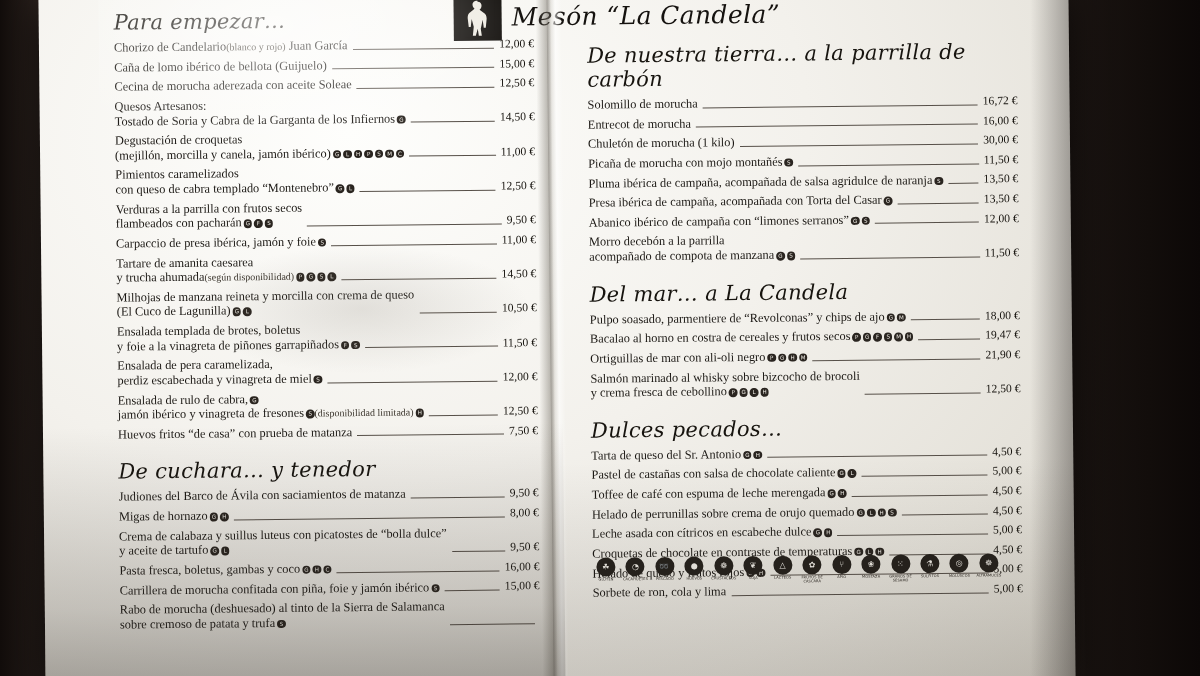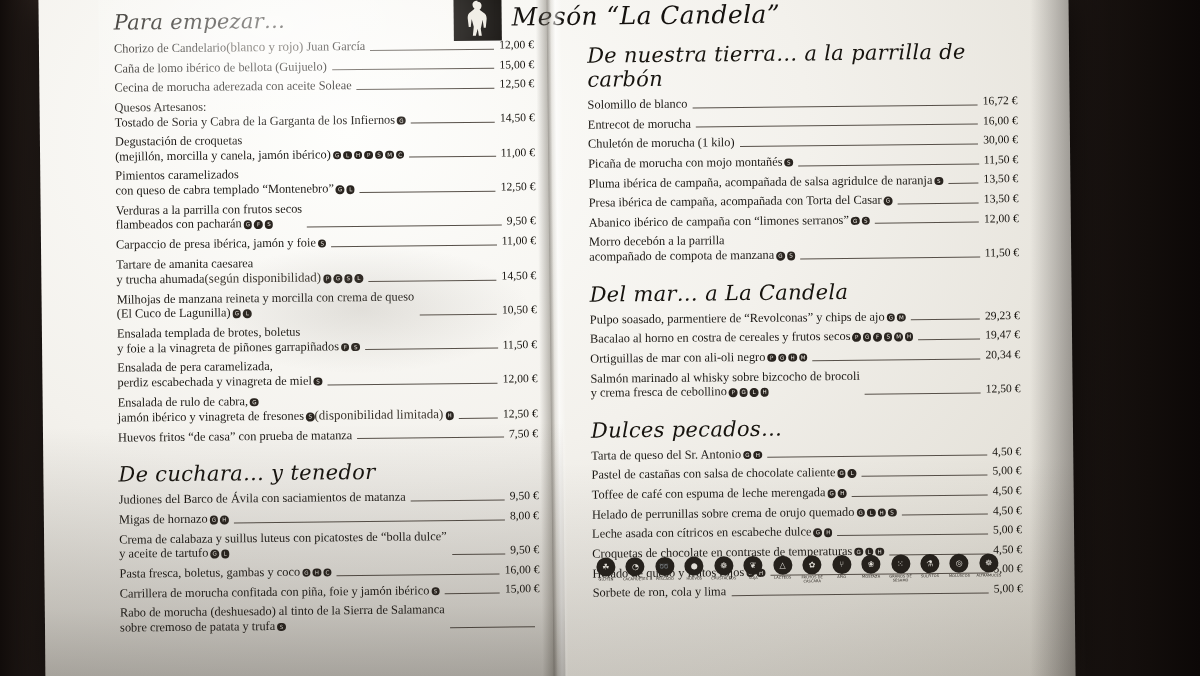--- a/index.html
+++ b/index.html
@@ -90,21 +90,21 @@
     position:relative;
     display:flex;
     align-items:flex-end;
     margin-bottom:5px;
     font-size:12.4px;
     color:#1a1713;
     line-height:1.18;
   }
   .item .names{flex:0 1 auto;max-width:84%;}
   .nm{display:block;white-space:nowrap;}
-  .nm .sub{font-size:13px;color:#3a342c;}
+  .nm .sub{font-size:10px;color:#3a342c;}
   .leader{
     flex:1 1 auto;
     border-bottom:1px solid #575049;
     margin:0 5px 3px 5px;
     min-width:10px;
     height:0;
   }
   .price{
     flex:0 0 auto;
     font-size:11.6px;
@@ -313,21 +313,21 @@
           </li>
       </ul>
     </div>
 
     <div class="col-right">
 
       <h2 class="section">De nuestra tierra… a la parrilla de carbón</h2>
       <ul class="items">
         <li class="item">
             <div class="names">
-              <span class="nm">Solomillo de blanco</span>
+              <span class="nm">Solomillo de morucha</span>
             </div>
             <div class="leader"></div>
             <div class="price">16,72 €</div>
           </li>
         <li class="item">
             <div class="names">
               <span class="nm">Entrecot de morucha</span>
             </div>
             <div class="leader"></div>
             <div class="price">16,00 €</div>
@@ -377,35 +377,35 @@
           </li>
       </ul>
 
       <h2 class="section" style="margin-top:18px">Del mar… a La Candela</h2>
       <ul class="items">
         <li class="item">
             <div class="names">
               <span class="nm"><span>Pulpo soasado, parmentiere de “Revolconas” y chips de ajo</span><span class="al">G</span><span class="al">M</span></span>
             </div>
             <div class="leader"></div>
-            <div class="price">29,23 €</div>
+            <div class="price">18,00 €</div>
           </li>
         <li class="item">
             <div class="names">
               <span class="nm"><span>Bacalao al horno en costra de cereales y frutos secos</span><span class="al">P</span><span class="al">G</span><span class="al">F</span><span class="al">S</span><span class="al">M</span><span class="al">H</span></span>
             </div>
             <div class="leader"></div>
             <div class="price">19,47 €</div>
           </li>
         <li class="item">
             <div class="names">
               <span class="nm"><span>Ortiguillas de mar con ali-oli negro</span><span class="al">P</span><span class="al">G</span><span class="al">H</span><span class="al">M</span></span>
             </div>
             <div class="leader"></div>
-            <div class="price">20,34 €</div>
+            <div class="price">21,90 €</div>
           </li>
         <li class="item">
             <div class="names">
               <span class="nm">Salmón marinado al whisky sobre bizcocho de brocoli</span>
               <span class="nm"><span>y crema fresca de cebollino</span><span class="al">P</span><span class="al">G</span><span class="al">L</span><span class="al">H</span></span>
             </div>
             <div class="leader"></div>
             <div class="price">12,50 €</div>
           </li>
       </ul>

